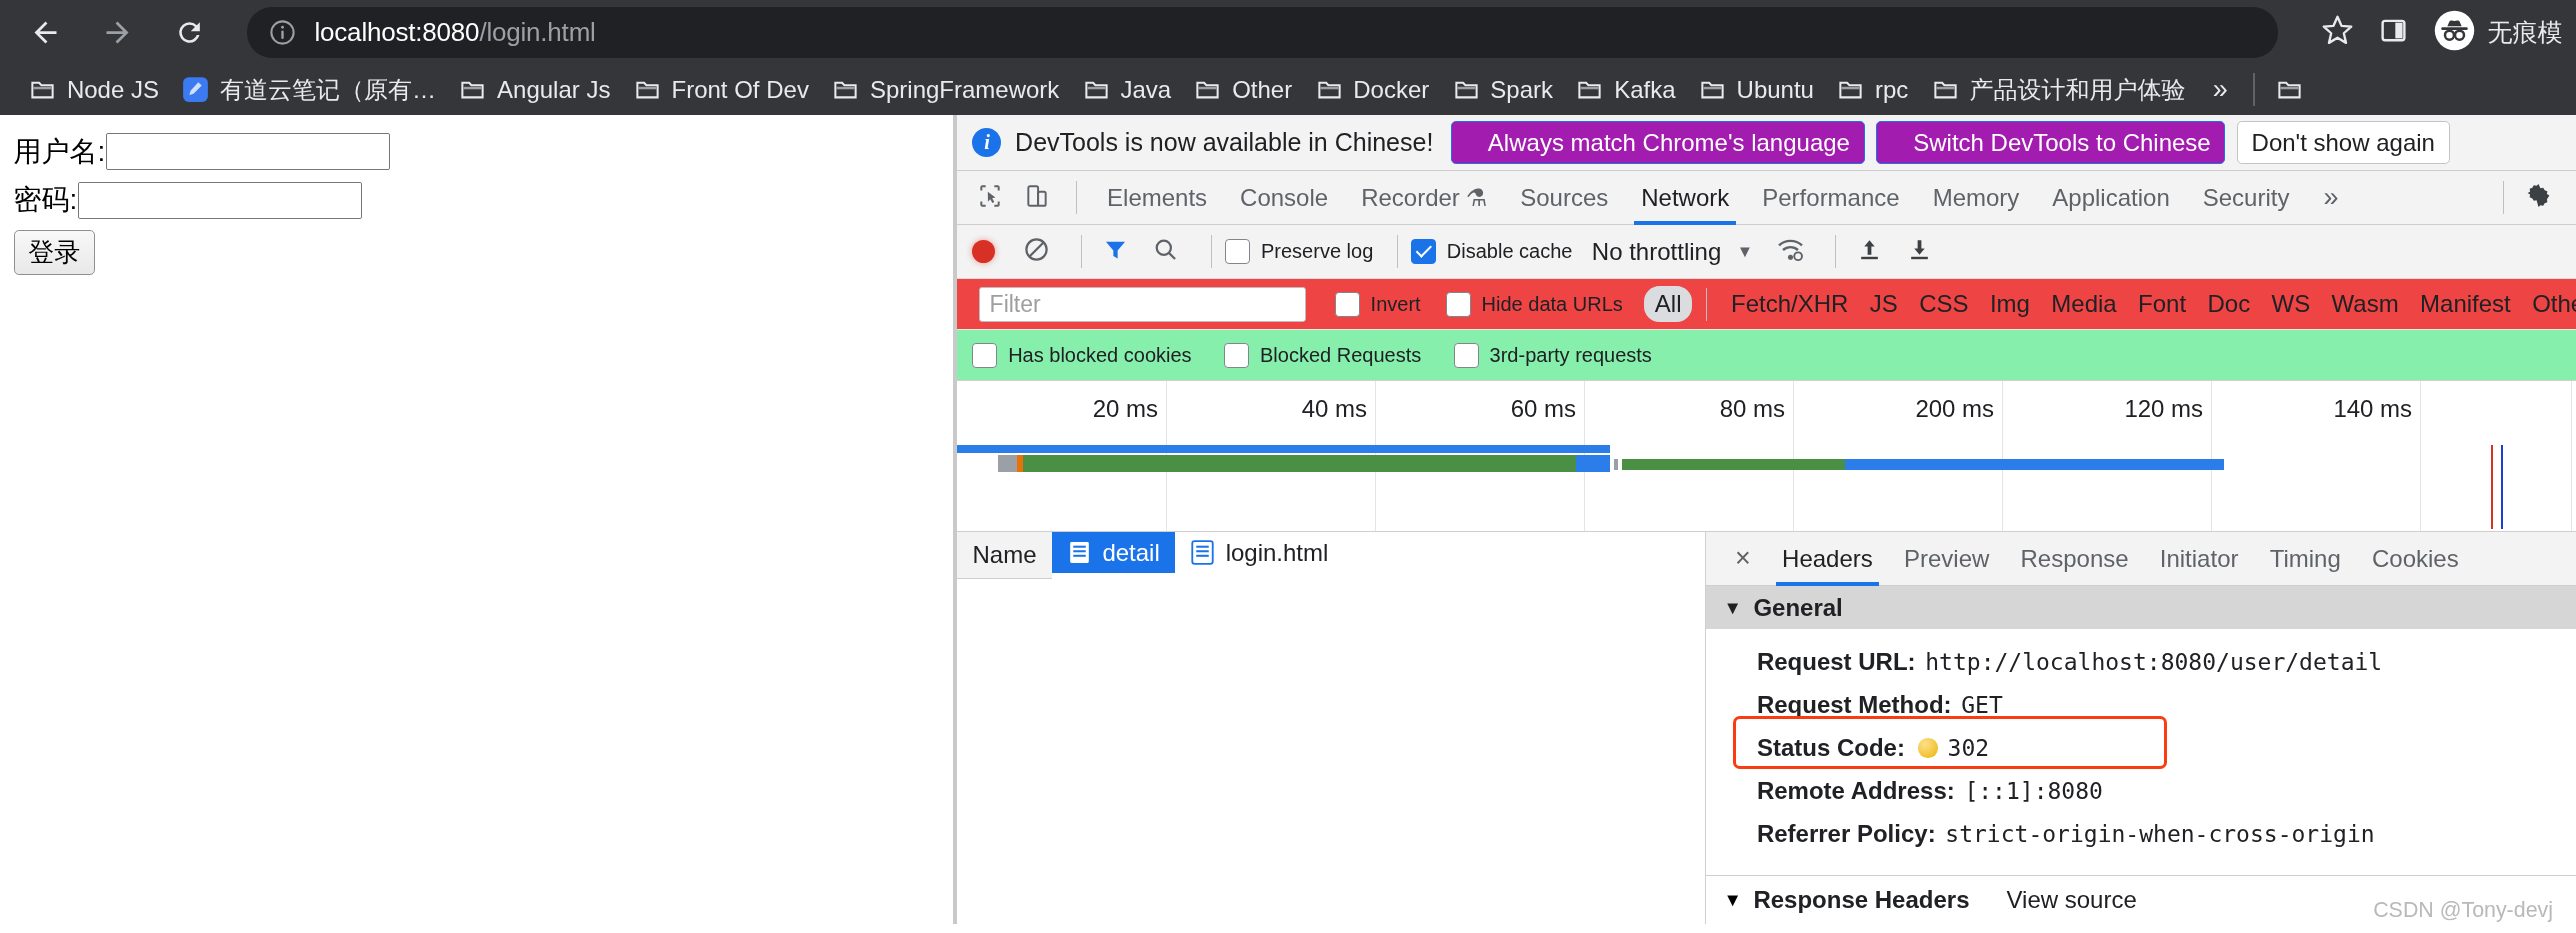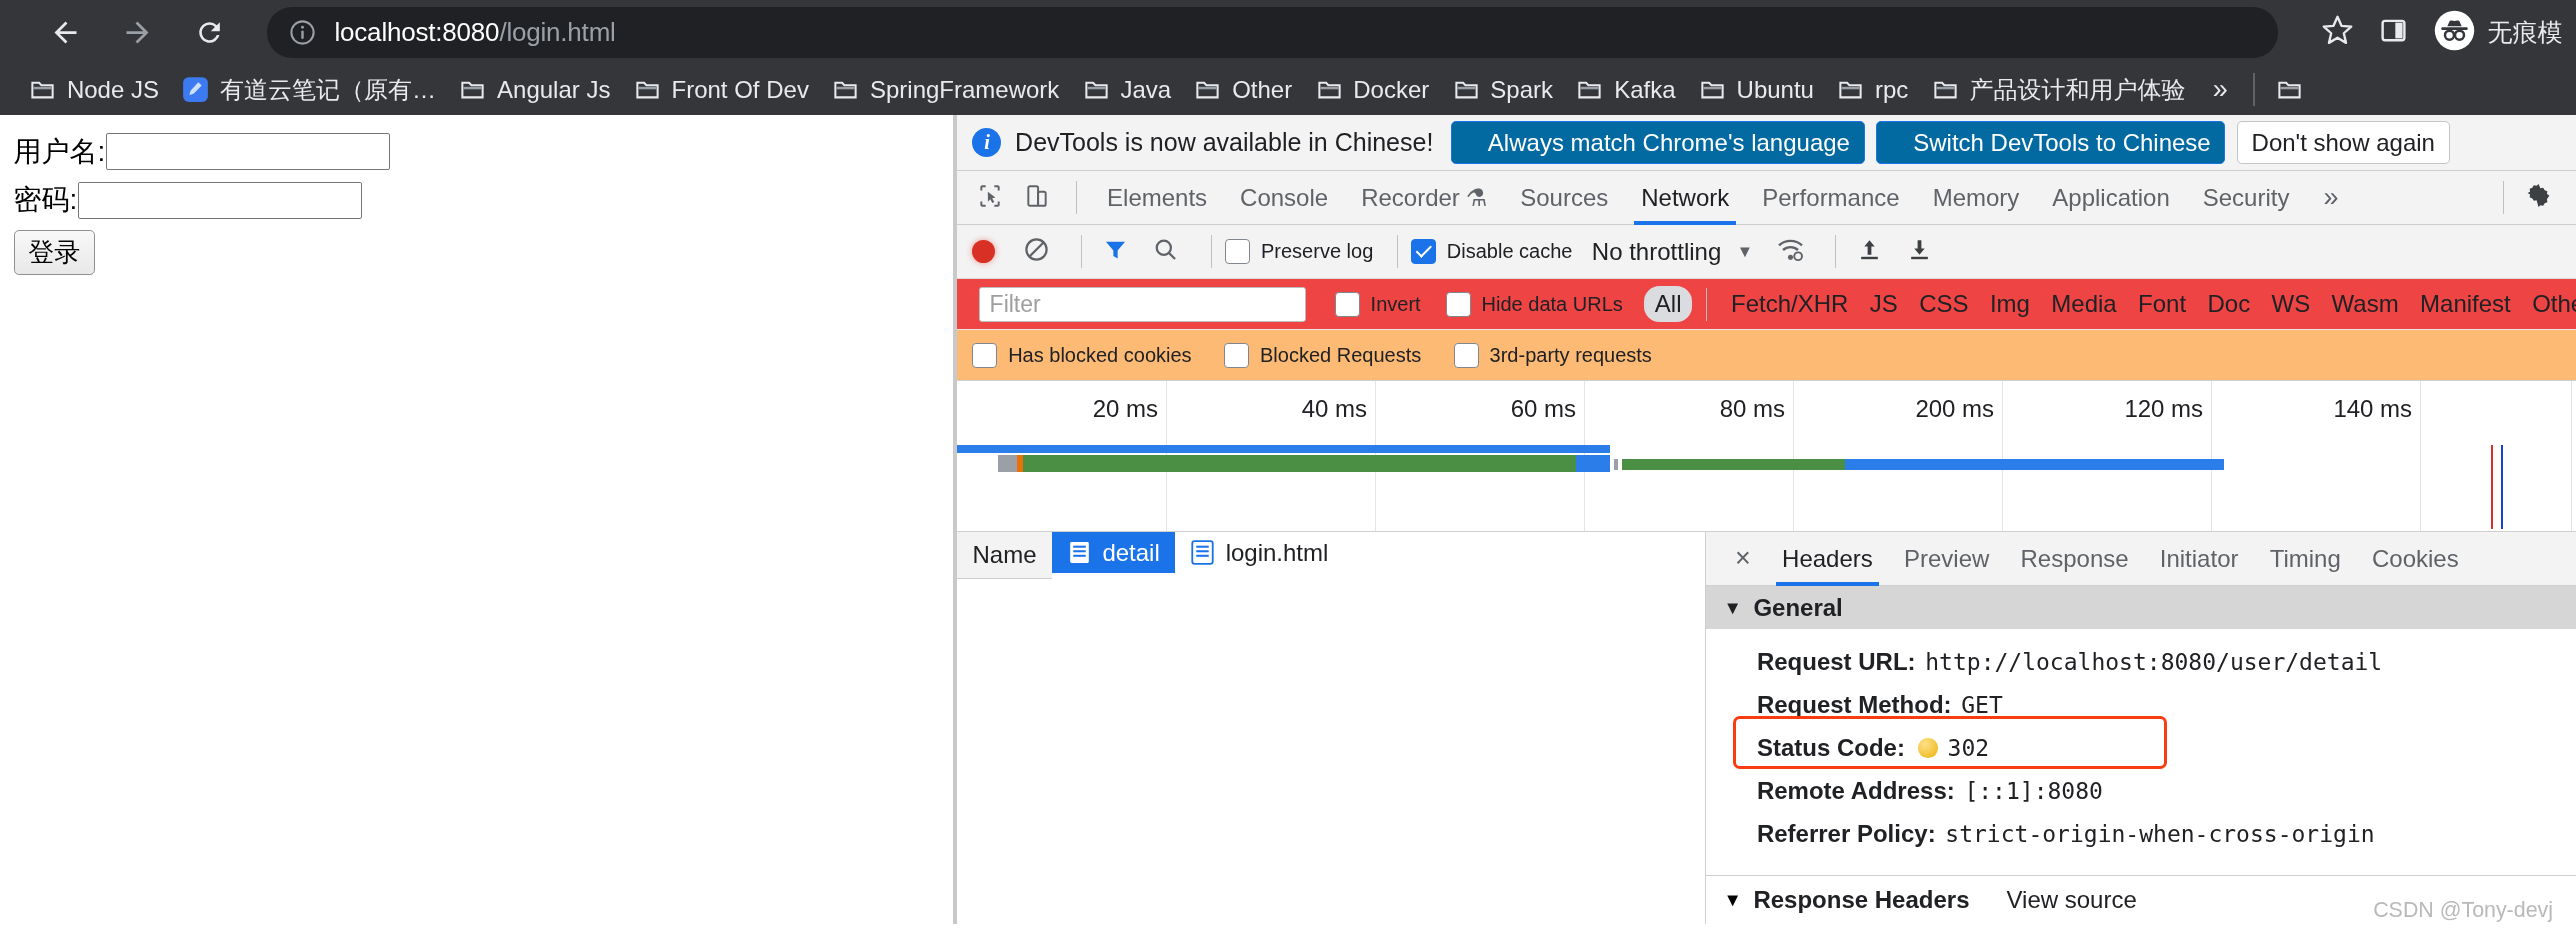--- a/index.html
+++ b/index.html
@@ -6,21 +6,21 @@
   body{
     width:2576px;height:933px;overflow:hidden;
     font-family:"Liberation Sans","DejaVu Sans",sans-serif;
     background:#ffffff;
     -webkit-font-smoothing:antialiased;
   }
   .app{position:relative;width:2576px;height:933px;}
 
   
   .browser-chrome{background:#35363a;width:100%;}
-  .nav-bar{display:flex;align-items:center;height:64px;padding:0 0 0 37px;box-sizing:border-box;gap:16px;}
+  .nav-bar{display:flex;align-items:center;height:64px;padding:0 0 0 17px;box-sizing:border-box;gap:16px;}
   .nav-btn{width:56px;height:56px;display:flex;align-items:center;justify-content:center;border-radius:50%;cursor:pointer;flex:0 0 auto;}
   .nav-btn svg{display:block;}
   .omnibox{
     flex:1 1 auto;display:flex;align-items:center;height:51px;margin-left:13.6px;margin-right:15.6px;
     background:#202124;border-radius:25px;padding:0 21.4px;box-sizing:border-box;
   }
   .omnibox .info-icon{flex:0 0 auto;margin-right:17.5px;display:flex;align-items:center;}
   .url-text{font-size:26px;color:#9aa0a6;white-space:nowrap;letter-spacing:-0.2px;}
   .url-text .host{color:#ffffff;}
   .chrome-right{display:flex;align-items:center;padding-right:0;flex:0 0 auto;}
@@ -59,21 +59,21 @@
   .splitter{width:3.9px;flex:0 0 3.9px;background:#c9c9c9;}
 
   
   .devtools{flex:1 1 auto;display:flex;flex-direction:column;background:#ffffff;min-width:0;
             font-family:"Liberation Sans",sans-serif;}
 
   .dt-banner{display:flex;align-items:center;height:56px;background:#f3f3f3;border-bottom:1px solid #cdcdcd;padding:0 15.6px;box-sizing:border-box;flex:0 0 56px;}
   .banner-info{width:29px;height:29px;border-radius:50%;background:#1a73e8;color:#fff;font-size:20.4px;font-weight:bold;display:flex;align-items:center;justify-content:center;margin-right:13.6px;flex:0 0 auto;font-style:italic;font-family:"Liberation Serif",serif;}
   .banner-text{font-size:25px;color:#202124;margin-right:17.5px;white-space:nowrap;}
   .banner-btn{font-size:24px;padding:6.8px 13.6px;border-radius:4.9px;margin-right:11.7px;white-space:nowrap;cursor:pointer;border:1px solid transparent;}
-  .banner-btn.primary{background:#0369a1;color:#fff;border-color:#1a73e8;padding-left:36px;}
+  .banner-btn.primary{background:#a21caf;color:#fff;border-color:#1a73e8;padding-left:36px;}
   .banner-btn.ghost{background:#fff;color:#202124;border:1px solid #c4c4c4;}
 
   .dt-tabs{display:flex;align-items:center;height:54px;background:#f3f3f3;border-bottom:1px solid #cdcdcd;padding:0 11.7px;box-sizing:border-box;flex:0 0 54px;}
   .dt-tool-icon{width:43px;height:39px;display:flex;align-items:center;justify-content:center;cursor:pointer;margin-right:3.9px;flex:0 0 auto;}
   .vdiv{width:1px;height:33px;background:#c0c0c0;margin:0 13.6px;flex:0 0 auto;}
   .dt-tab{position:relative;font-size:24px;color:#5f6368;padding:0 16.5px;height:54px;line-height:54px;cursor:pointer;white-space:nowrap;flex:0 0 auto;}
   .dt-tab.active{color:#202124;}
   .dt-tab.active:after{content:"";position:absolute;left:9.7px;right:9.7px;bottom:0;height:3.9px;background:#1a73e8;}
   .dt-tab .beaker{margin-left:5.8px;}
   .dt-more{font-size:27px;color:#5f6368;padding:0 17.5px;cursor:pointer;flex:0 0 auto;}
@@ -89,21 +89,21 @@
   .cb-label{font-size:20px;color:#202124;margin-left:10.7px;white-space:nowrap;}
   .throttle{font-size:24px;color:#202124;margin-left:9.7px;white-space:nowrap;}
   .caret{margin-left:15.6px;color:#5f6368;font-size:16.5px;}
 
   .filter-row{display:flex;align-items:center;height:51px;background:#ef4444;border-bottom:1px solid #e6e6e6;padding:0 22px;box-sizing:border-box;flex:0 0 51px;}
   .filter-box{width:327px;height:35px;border:1px solid #bdbdbd;border-radius:2.9px;background:#fff;display:flex;align-items:center;padding:0 9.7px;box-sizing:border-box;flex:0 0 auto;}
   .filter-ph{font-size:23px;color:#9e9e9e;}
   .rtype{font-size:24px;color:#202124;padding:3.9px 10.7px;border-radius:15.6px;cursor:pointer;white-space:nowrap;flex:0 0 auto;}
   .rtype.active{background:#dadce0;}
 
-  .blocked-row{display:flex;align-items:center;height:51px;background:#fdba74;border-bottom:1px solid #cfcfcf;padding:0 15.6px;box-sizing:border-box;flex:0 0 51px;}
+  .blocked-row{display:flex;align-items:center;height:51px;background:#86efac;border-bottom:1px solid #cfcfcf;padding:0 15.6px;box-sizing:border-box;flex:0 0 51px;}
 
   
   .overview{height:151px;flex:0 0 151px;background:#fff;border-bottom:1px solid #cfcfcf;position:relative;box-sizing:border-box;}
   .ov-ruler{position:relative;height:58px;border-bottom:0;}
   .ov-tick{position:absolute;top:0;bottom:-92px;width:1px;background:#e4e4e4;}
   .ov-tick-label{position:absolute;top:13.6px;font-size:24px;color:#202124;transform:translateX(-100%);padding-right:7.8px;white-space:nowrap;}
   .ov-bars{position:absolute;left:0;right:0;top:64px;height:84px;}
   .ov-bar{position:absolute;height:12.6px;}
   .ov-line{position:absolute;width:1.9px;top:0;bottom:0;}
 

